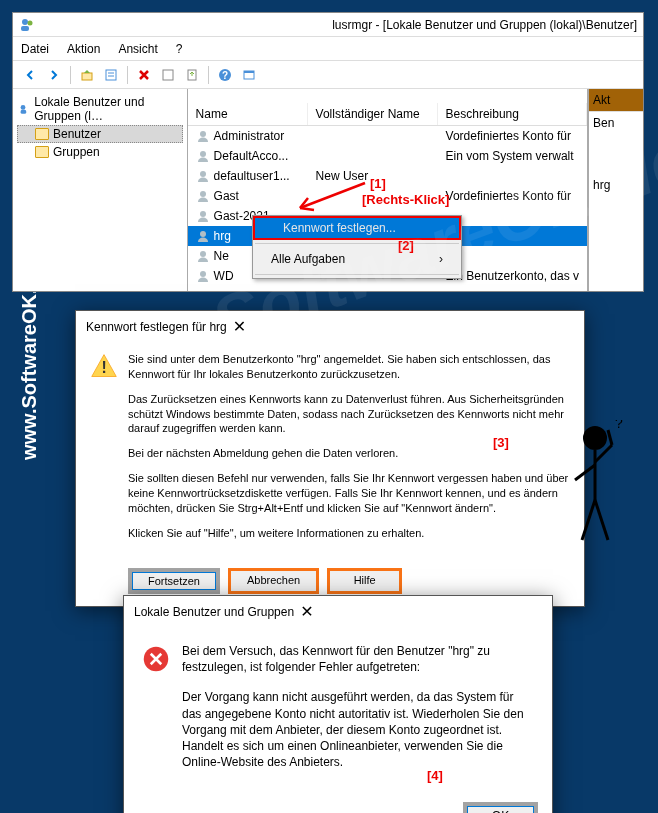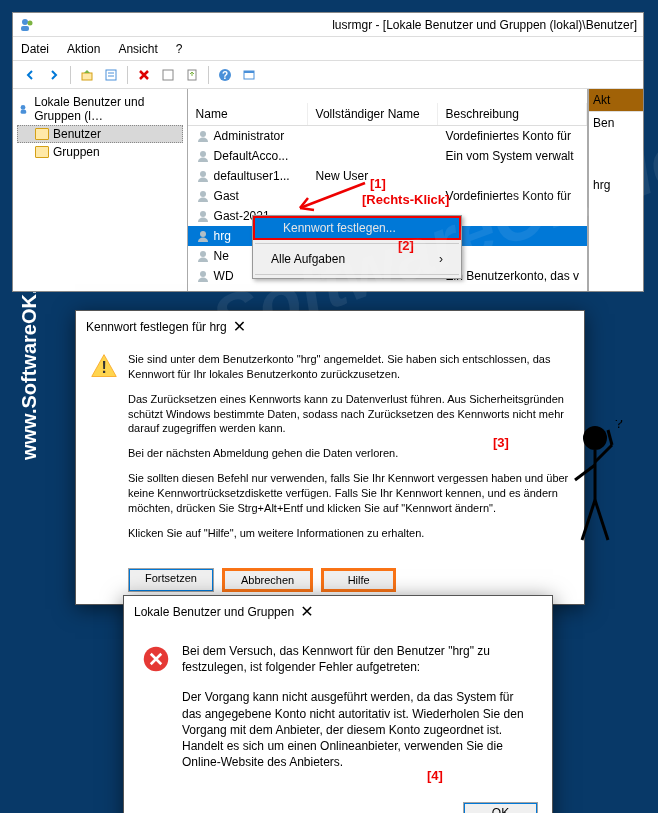--- a/index.html
+++ b/index.html
@@ -131,21 +131,21 @@
       justify-content: flex-start;
       align-items: center;
       font-size: 12px;
     }
     .dlg-close { font-size: 16px; cursor: pointer; padding: 0 6px; }
     .dlg-body { padding: 10px 14px 10px 52px; position: relative; }
     .dlg-icon { position: absolute; left: 14px; top: 10px; width: 28px; height: 28px; }
     .dlg-body p { margin-bottom: 10px; line-height: 1.35; }
     .dlg-buttons { display: flex; gap: 8px; padding: 8px 14px 12px 52px; }
     .dlg-btn { padding: 3px 16px; background: #f0f0f0; border: 3px solid #f97316; min-width: 75px; text-align: center; }
-    .dlg-btn.default { border: 1px solid #a3a3a3; box-shadow: inset 0 0 0 1px #0078d7; }
+    .dlg-btn.default { border: 4px solid #a3a3a3; box-shadow: inset 0 0 0 1px #0078d7; }
     
     .dialog2 {
       position: absolute;
       left: 123px; top: 595px;
       width: 430px;
       background: #fff;
       border: 1px solid #555;
       box-shadow: 0 4px 20px rgba(0,0,0,0.5);
       font-size: 12px;
     }

